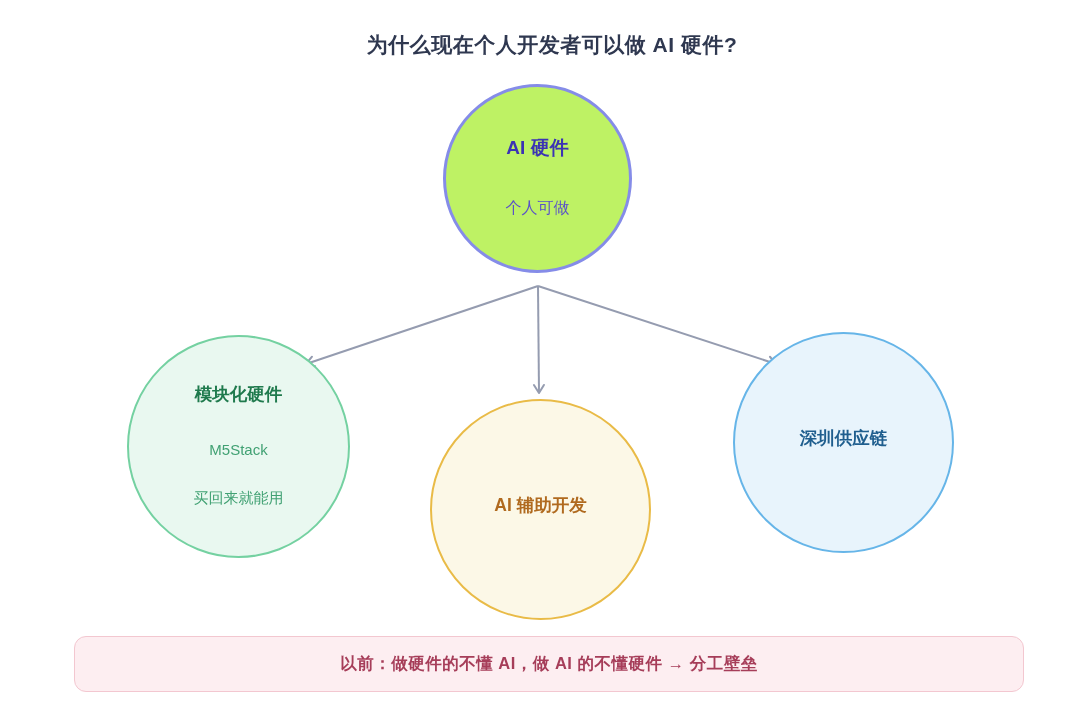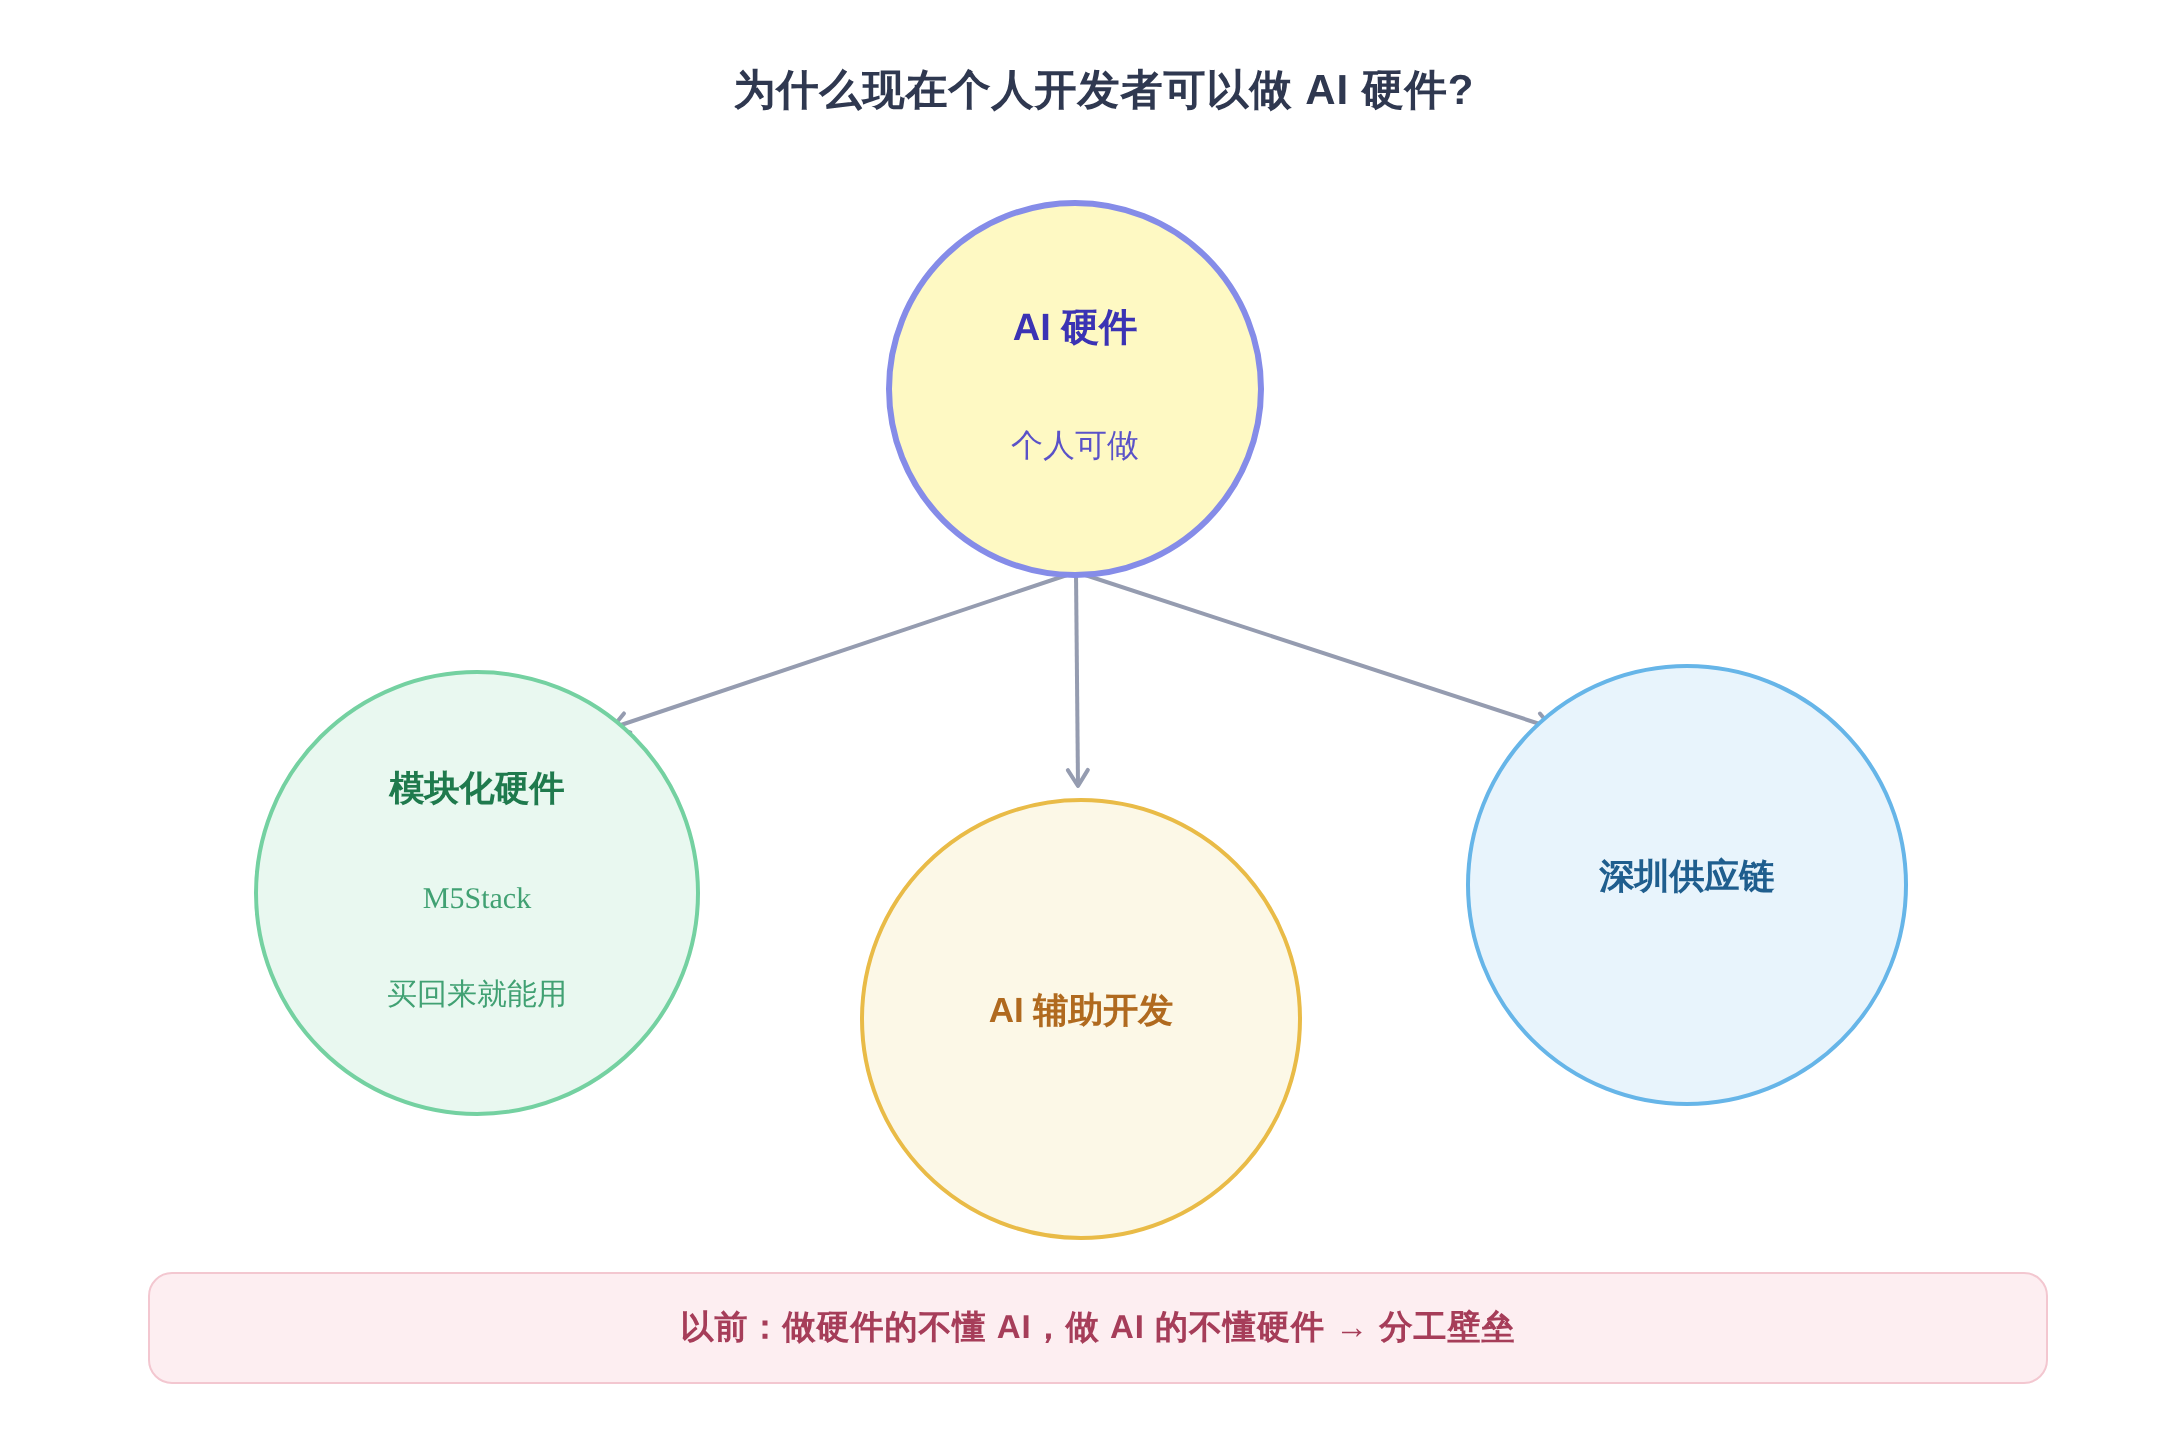--- a/index.html
+++ b/index.html
@@ -41,35 +41,35 @@
     font-weight: bold;
     font-size: 17.5px;
     margin-bottom: 9px;
   }
   .node-line {
     font-size: 15px;
     line-height: 1.75;
     margin-top: 22px;
   }
   .node-center {
-    left: 443px; top: 100px;
+    left: 443px; top: 84px;
     width: 189px; height: 189px;
-    background: #fef9c3;
+    background: #bef264;
     border: 3px solid #858ce8;
   }
   .node-center .node-title { font-size: 19px; color: #3b33b4; margin-bottom: 11px; }
   .node-center .node-line  { font-size: 16px; color: #5a52c8; }
   .node-modular {
     left: 127px; top: 335px;
     width: 223px; height: 223px;
     background: #e9f8f0;
     border: 2.5px solid #74d1a1;
   }
   .node-modular .node-title { color: #1f7a4d; font-family: Liberation Mono, monospace; }
-  .node-modular .node-line  { color: #41a173; font-family: Liberation Serif, serif; }
+  .node-modular .node-line  { color: #41a173; }
   .node-aidev {
     left: 430px; top: 399px;
     width: 221px; height: 221px;
     background: #fcf8e7;
     border: 2.5px solid #e9bb47;
   }
   .node-aidev .node-title { color: #b06a1f; }
   .node-aidev .node-line  { color: #d2913b; }
   .node-shenzhen {
     left: 733px; top: 332px;

